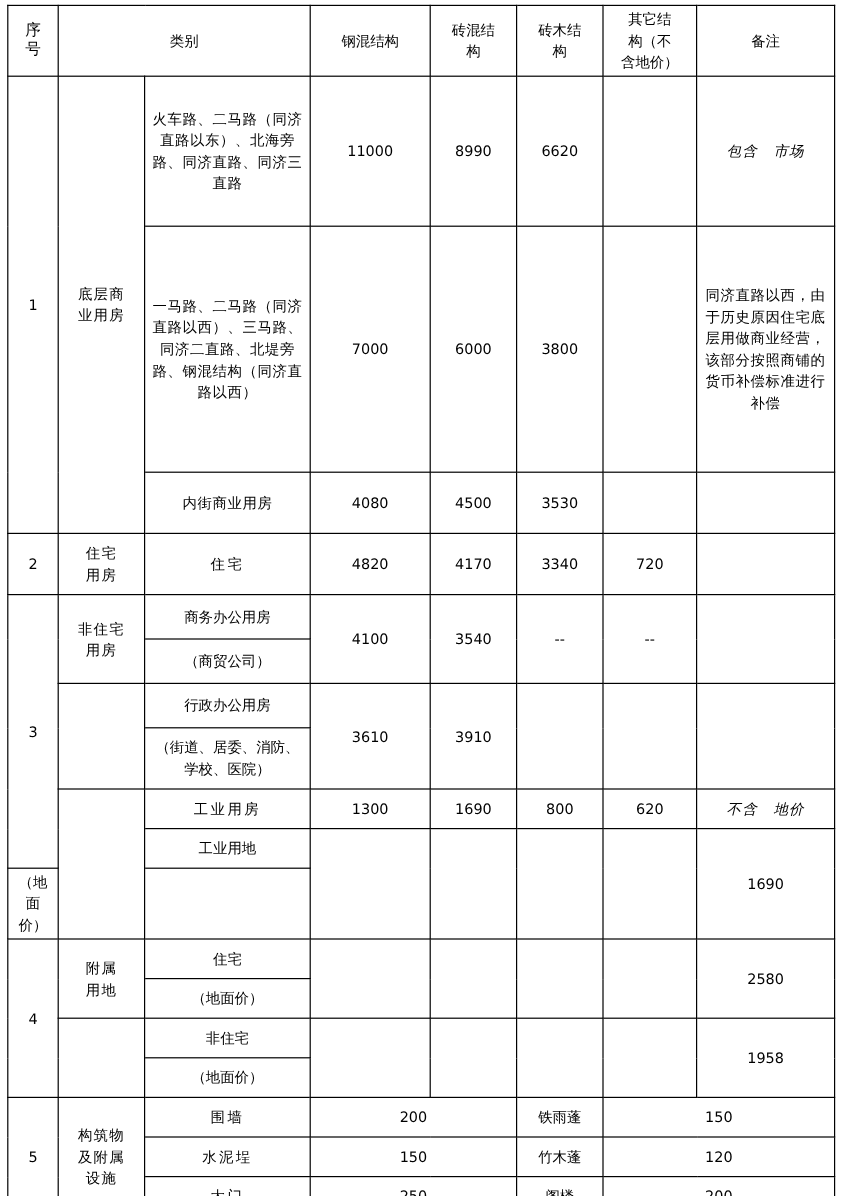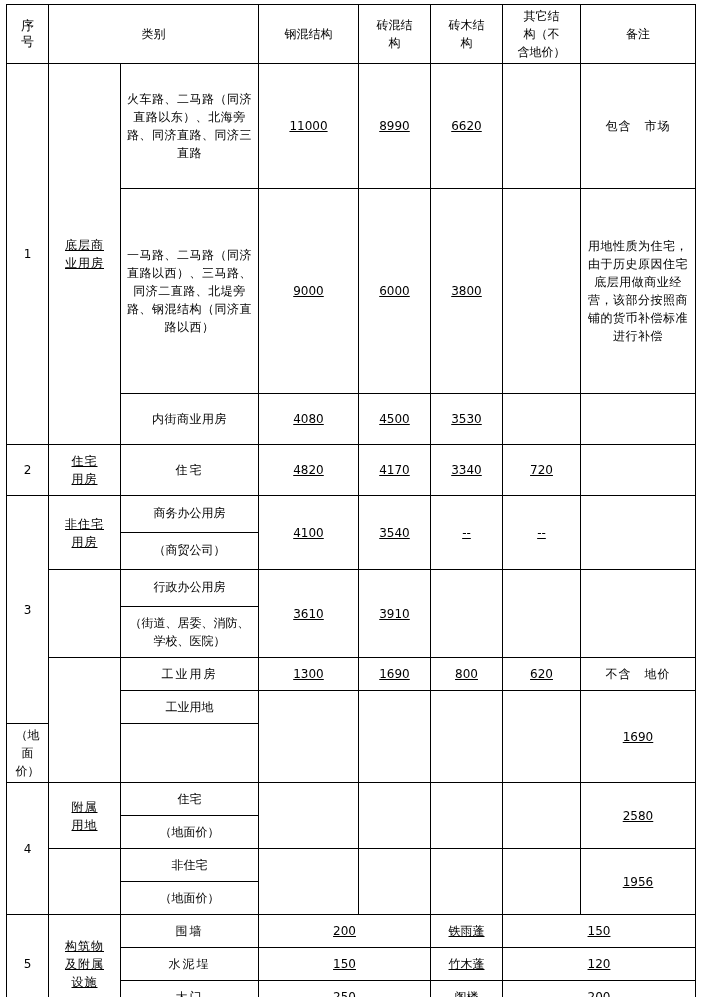--- a/index.html
+++ b/index.html
@@ -44,46 +44,45 @@
     line-height: 1.25;
   }
   .idx {
     font-weight: bold;
     font-size: 13px;
   }
   .cat {
     font-size: 13px;
     line-height: 1.6;
     letter-spacing: 1px;
-    text-decoration: underline;
   }
   .sub {
     font-size: 12px;
     line-height: 1.75;
     letter-spacing: 0.5px;
     padding: 4px 6px;
   }
   .num {
     font-size: 12.5px;
-    text-decoration: underline;
   }
   .note {
     font-size: 11.5px;
     line-height: 1.7;
     letter-spacing: 0.5px;
     padding: 4px 5px;
   }
   .note-sm {
     font-size: 12px;
     letter-spacing: 1px;
+    font-style: italic;
   }
   .tall-a { height: 120px; }
   .tall-b { height: 200px; }
   .row-h46 { height: 46px; }
-  .row-h32 { height: 32px; font-family: Liberation Mono, monospace; }
+  .row-h32 { height: 32px; }
   .row-h28 { height: 28px; }
   .sub-split {
     font-size: 12px;
     line-height: 1.8;
     padding: 3px 4px;
   }
   .spaced { letter-spacing: 2px; }
 </style>
 </head>
 <body>
@@ -132,25 +131,25 @@
         </td>
         <td class="sub tall-a">火车路、二马路（同济直路以东）、北海旁路、同济直路、同济三直路</td>
         <td class="num">11000</td>
         <td class="num">8990</td>
         <td class="num">6620</td>
         <td class="num"></td>
         <td class="note-sm">包含　市场</td>
       </tr>
       <tr>
         <td class="sub tall-b">一马路、二马路（同济直路以西）、三马路、同济二直路、北堤旁路、钢混结构（同济直路以西）</td>
-        <td class="num">9000</td>
+        <td class="num">7000</td>
         <td class="num">6000</td>
         <td class="num">3800</td>
         <td class="num"></td>
-        <td class="note">用地性质为住宅，由于历史原因住宅底层用做商业经营，该部分按照商铺的货币补偿标准进行补偿</td>
+        <td class="note">同济直路以西，由于历史原因住宅底层用做商业经营，该部分按照商铺的货币补偿标准进行补偿</td>
       </tr>
       <tr>
         <td class="sub row-h46">内街商业用房</td>
         <td class="num">4080</td>
         <td class="num">4500</td>
         <td class="num">3530</td>
         <td class="num"></td>
         <td class="note-sm"></td>
       </tr>
 
@@ -233,21 +232,21 @@
       <tr>
         <td class="sub-split row-h28">（地面价）</td>
       </tr>
       <tr>
         <td class="cat" rowspan="2"></td>
         <td class="sub-split row-h28">非住宅</td>
         <td class="num" rowspan="2"></td>
         <td class="num" rowspan="2"></td>
         <td class="num" rowspan="2"></td>
         <td class="num" rowspan="2"></td>
-        <td class="num" rowspan="2">1956</td>
+        <td class="num" rowspan="2">1958</td>
       </tr>
       <tr>
         <td class="sub-split row-h28">（地面价）</td>
       </tr>
 
       <tr>
         <td class="idx" rowspan="3">5</td>
         <td class="cat" rowspan="3">
           <div>构筑物</div>
           <div>及附属</div>

